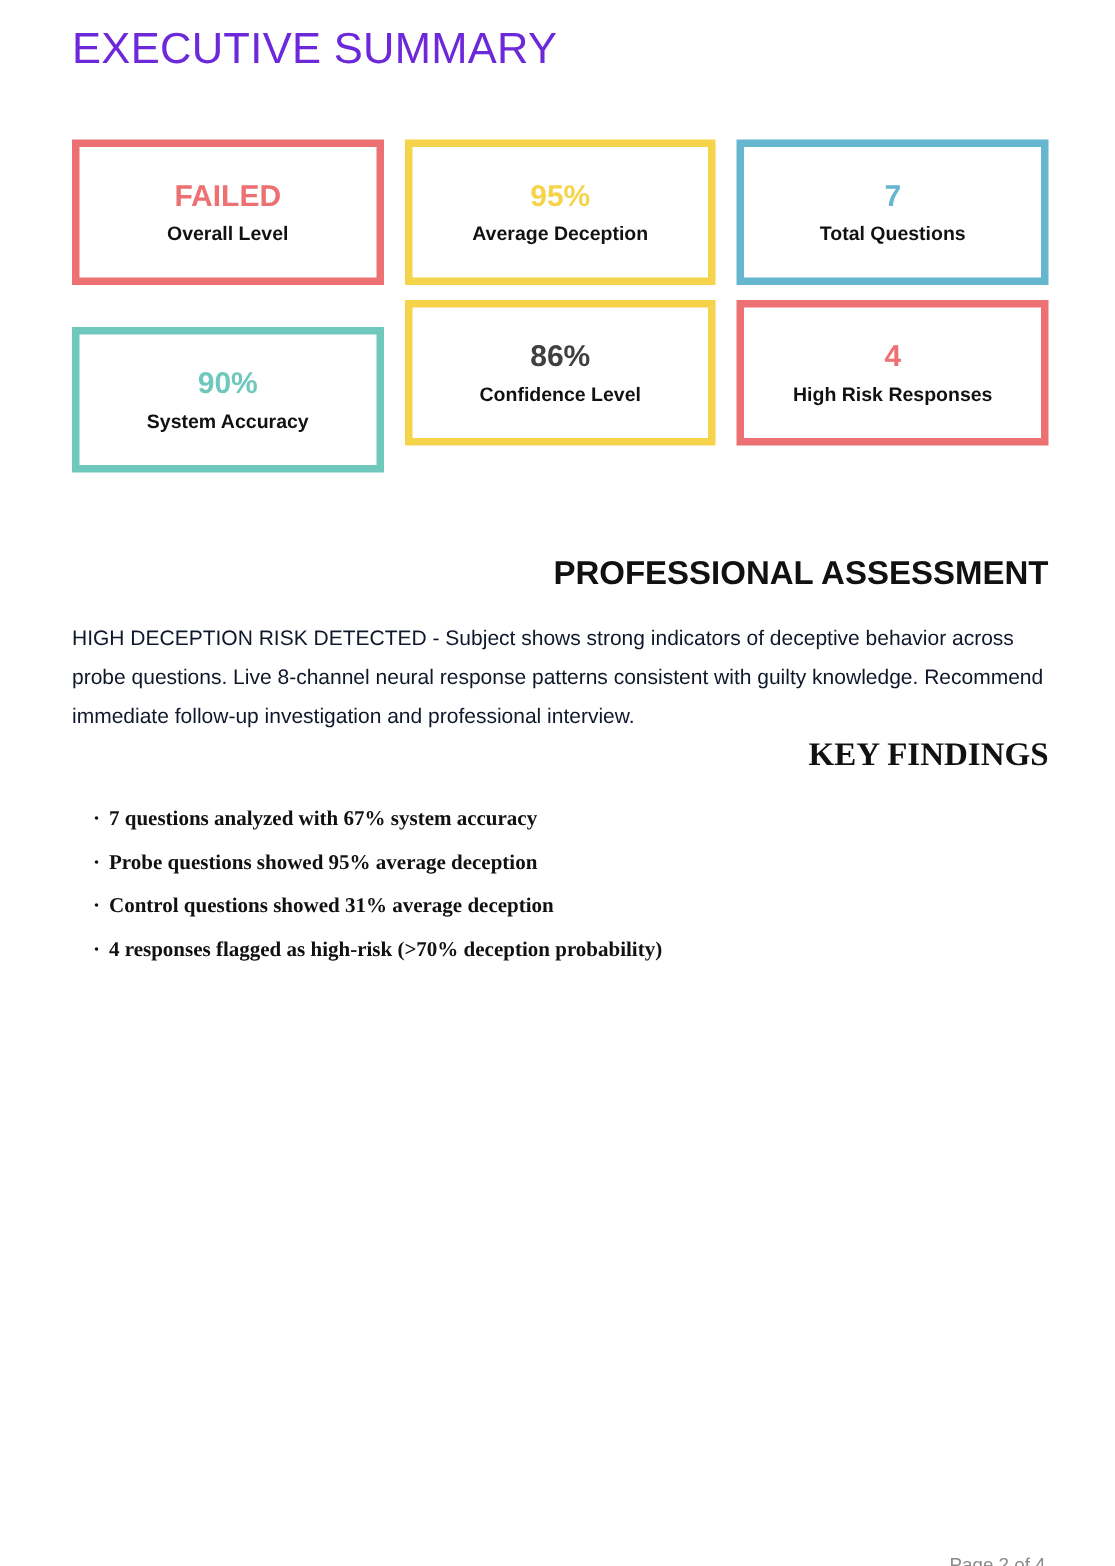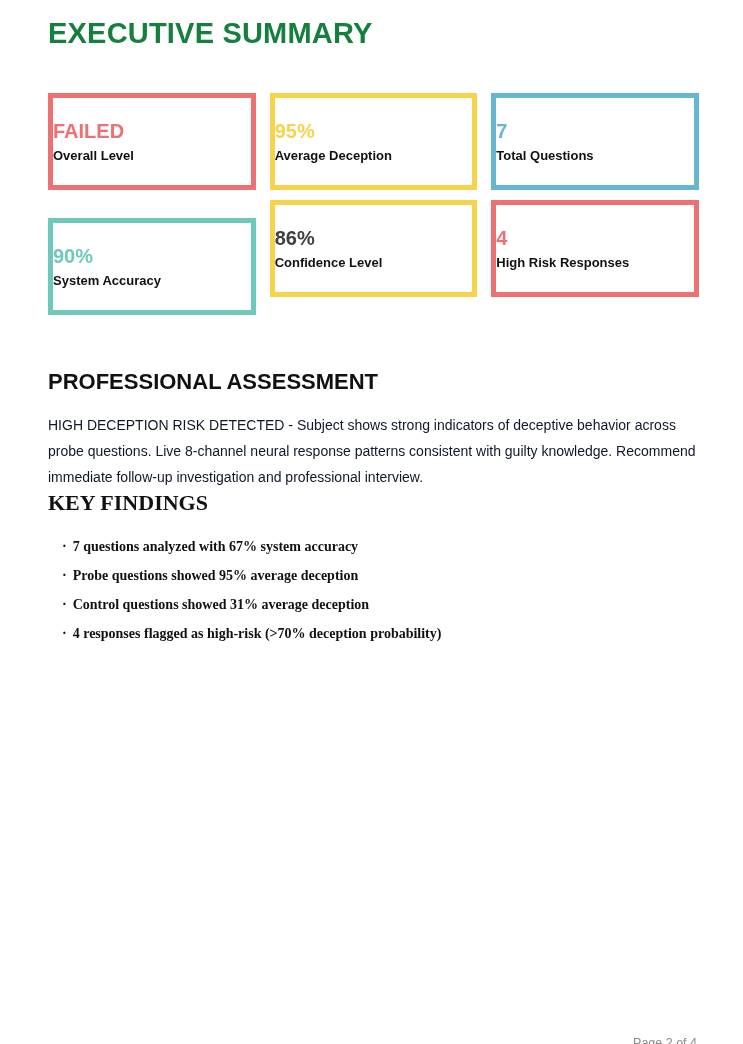--- a/index.html
+++ b/index.html
@@ -19,59 +19,60 @@
     position: absolute;
     left: 48px;
     top: 0;
     width: 651px;
   }
   .page-title {
     margin: 0;
     padding-top: 18px;
     font-size: 29px;
     line-height: 1.1;
-    font-weight: bold;
+    font-weight: normal;
     letter-spacing: 0.2px;
-    color: #15803d;
+    color: #6d28d9;
   }
   .cards-grid {
     margin-top: 43px;
     display: grid;
     grid-template-columns: repeat(3, 1fr);
     column-gap: 14px;
     row-gap: 10px;
   }
   .metric-card {
     box-sizing: border-box;
     height: 97px;
     border: 5px solid #cccccc;
     background: #ffffff;
     display: flex;
     flex-direction: column;
-    align-items: flex-start;
+    align-items: center;
     justify-content: center;
     gap: 8px;
     text-align: center;
   }
   .card-value {
     font-size: 20px;
     font-weight: bold;
     line-height: 1;
   }
   .card-label {
     font-size: 13px;
     font-weight: bold;
     line-height: 1;
     color: #111111;
   }
   .section-heading {
     margin: 0;
     font-size: 22px;
     font-weight: bold;
     color: #111111;
+    text-align: right;
   }
   .assessment-section {
     margin-top: 54px;
   }
   .assessment-body {
     margin: 17px 0 0 0;
     font-size: 14px;
     line-height: 26px;
     color: #0f172a;
   }

